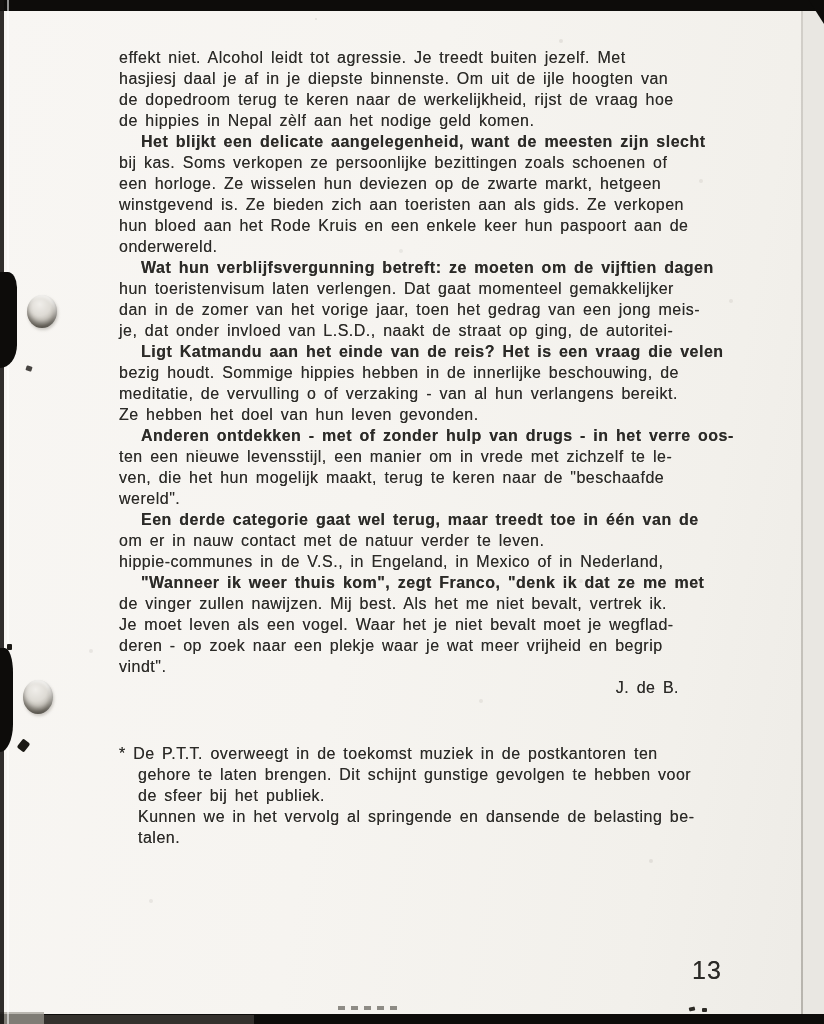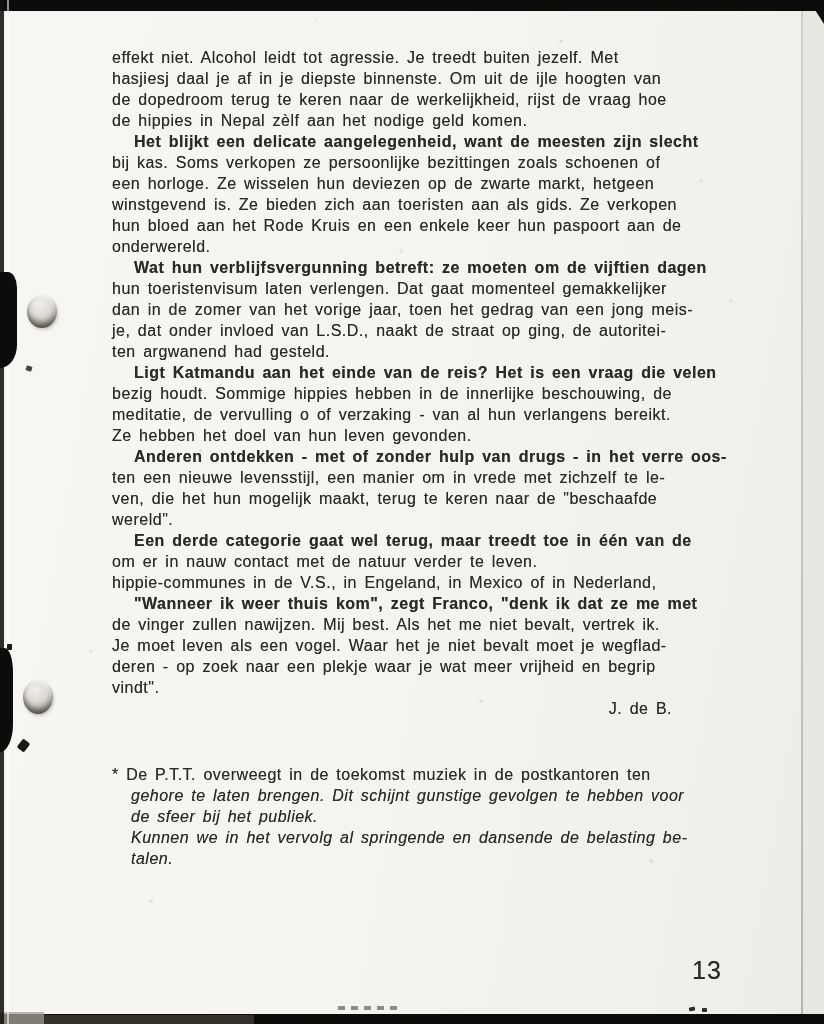--- a/index.html
+++ b/index.html
@@ -9,30 +9,30 @@
   }
   *{margin:0;padding:0;box-sizing:border-box;}
   body{width:824px;height:1024px;overflow:hidden;background:#e8e6e1;}
   .scan{
     position:relative;width:824px;height:1024px;overflow:hidden;
     background:linear-gradient(100deg,#f8f6f3 0%,var(--paper) 45%,#f2f0eb 80%,#edebe6 100%);
     font-family:"Liberation Sans","DejaVu Sans",sans-serif;
   }
   
   .body-text{
-    position:absolute;left:112px;top:47px;width:660px;
+    position:absolute;left:119px;top:47px;width:660px;
     font-size:16px;line-height:21px;color:var(--ink);
     letter-spacing:0.5px;word-spacing:2.5px;
     text-shadow:0 0 0.5px rgba(43,42,39,0.65);
   }
   .line{white-space:pre;}
   .line.first{text-indent:22px;font-weight:bold;}
   .sig-line{text-align:right;padding-right:100px;white-space:pre;}
   .footnote{margin-top:45px;}
-  .footnote .fn-cont{padding-left:19px;font-style:italic;}
+  .footnote .fn-cont{padding-left:19px;}
   .page-number{
     position:absolute;left:692px;top:957px;
     font-size:25px;line-height:26px;color:var(--ink);
     letter-spacing:1px;text-shadow:0 0 0.5px rgba(43,42,39,0.65);
   }
   
   .band-top{position:absolute;left:0;top:0;width:824px;height:11px;background:var(--scan-black);}
   .corner-tr{position:absolute;right:0;top:0;width:18px;height:24px;background:var(--scan-black);
     clip-path:polygon(15% 0,100% 0,100% 100%);}
   .band-bottom{position:absolute;left:0;top:1014px;width:824px;height:10px;background:var(--scan-black);}
@@ -90,21 +90,20 @@
         <div class="line">een horloge. Ze wisselen hun deviezen op de zwarte markt, hetgeen</div>
         <div class="line">winstgevend is. Ze bieden zich aan toeristen aan als gids. Ze verkopen</div>
         <div class="line">hun bloed aan het Rode Kruis en een enkele keer hun paspoort aan de</div>
         <div class="line">onderwereld.</div>
       </div>
       <div class="para">
         <div class="line first">Wat hun verblijfsvergunning betreft: ze moeten om de vijftien dagen</div>
         <div class="line">hun toeristenvisum laten verlengen. Dat gaat momenteel gemakkelijker</div>
         <div class="line">dan in de zomer van het vorige jaar, toen het gedrag van een jong meis-</div>
         <div class="line">je, dat onder invloed van L.S.D., naakt de straat op ging, de autoritei-</div>
-        <div class="line">ten argwanend had gesteld.</div>
       </div>
       <div class="para">
         <div class="line first">Ligt Katmandu aan het einde van de reis? Het is een vraag die velen</div>
         <div class="line">bezig houdt. Sommige hippies hebben in de innerlijke beschouwing, de</div>
         <div class="line">meditatie, de vervulling o of verzaking - van al hun verlangens bereikt.</div>
         <div class="line">Ze hebben het doel van hun leven gevonden.</div>
       </div>
       <div class="para">
         <div class="line first">Anderen ontdekken - met of zonder hulp van drugs - in het verre oos-</div>
         <div class="line">ten een nieuwe levensstijl, een manier om in vrede met zichzelf te le-</div>

